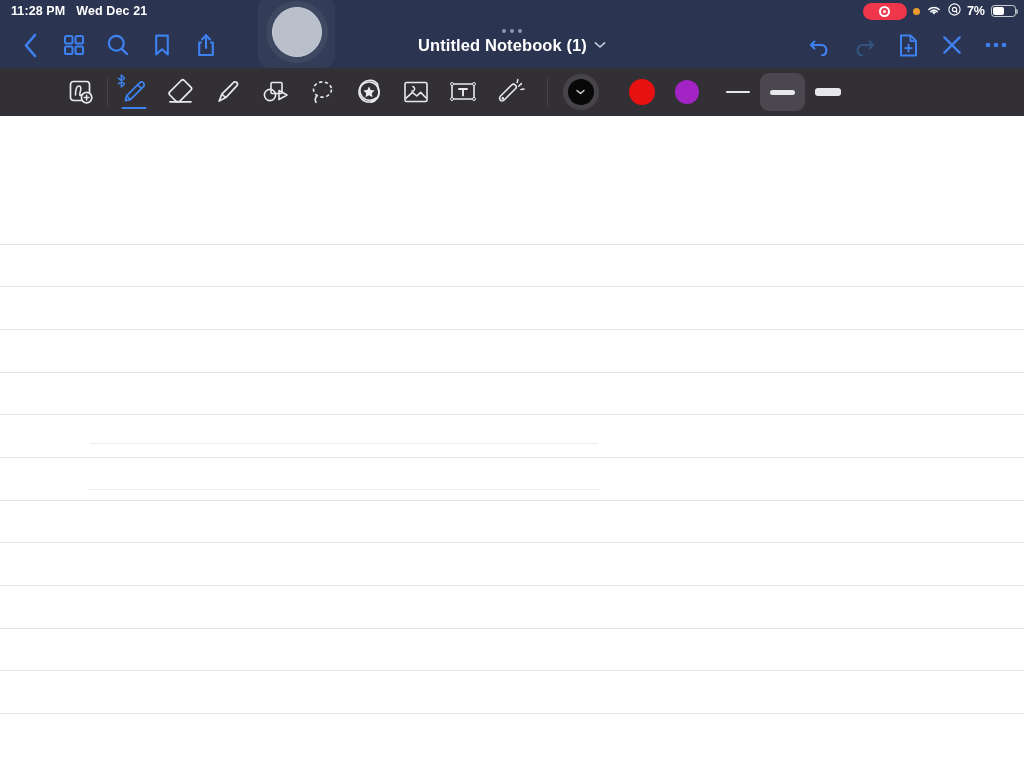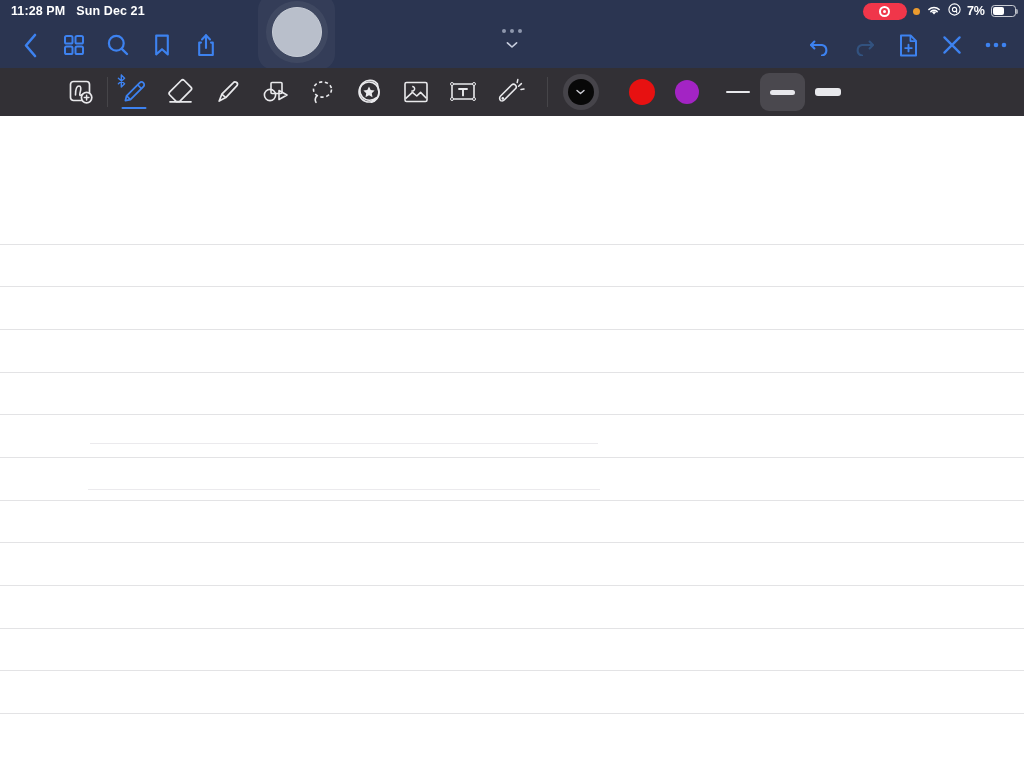--- a/index.html
+++ b/index.html
@@ -150,21 +150,21 @@
 </head>
 <body>
 
 <div id="app">
 
   <div class="navbar">
 
     <div class="statusbar">
       <div class="status-left">
         <span>11:28 PM</span>
-        <span>Sun Dec 21</span>
+        <span>Wed Dec 21</span>
       </div>
       <div class="status-right">
         <span class="rec-pill">
           <span class="ring">
               <i></i>
             </span>
         </span>
         <span class="orange-dot"></span>
         <span>
           <svg width="16" height="12" viewBox="0 0 16 12">
@@ -223,20 +223,21 @@
         <div class="nbtn">
           <svg width="20" height="25" viewBox="0 0 20 25">
             <path d="M10 2.4 L10 15" stroke="#3d82f0" stroke-width="2.1" stroke-linecap="round"></path>
             <path d="M6 6.4 L10 2.3 L14 6.4" stroke="#3d82f0" stroke-width="2.1" fill="none" stroke-linecap="round" stroke-linejoin="round"></path>
             <path d="M5 9.6 L3.2 9.6 L3.2 22 L16.8 22 L16.8 9.6 L15 9.6" stroke="#3d82f0" stroke-width="2.1" fill="none" stroke-linecap="round" stroke-linejoin="round"></path>
           </svg>
         </div>
       </div>
 
       <div class="nav-title">
+        <span class="t">Untitled Notebook (1)</span>
         <span class="chev">
           <svg width="12" height="8" viewBox="0 0 12 8">
             <path d="M1.4 1.8 L6 6 L10.6 1.8" stroke="#c8cede" stroke-width="1.6" fill="none" stroke-linecap="round" stroke-linejoin="round"></path>
           </svg>
         </span>
       </div>
 
       <div class="nav-right">
         <div class="nbtn">
           <svg width="24" height="22" viewBox="0 0 24 22">

